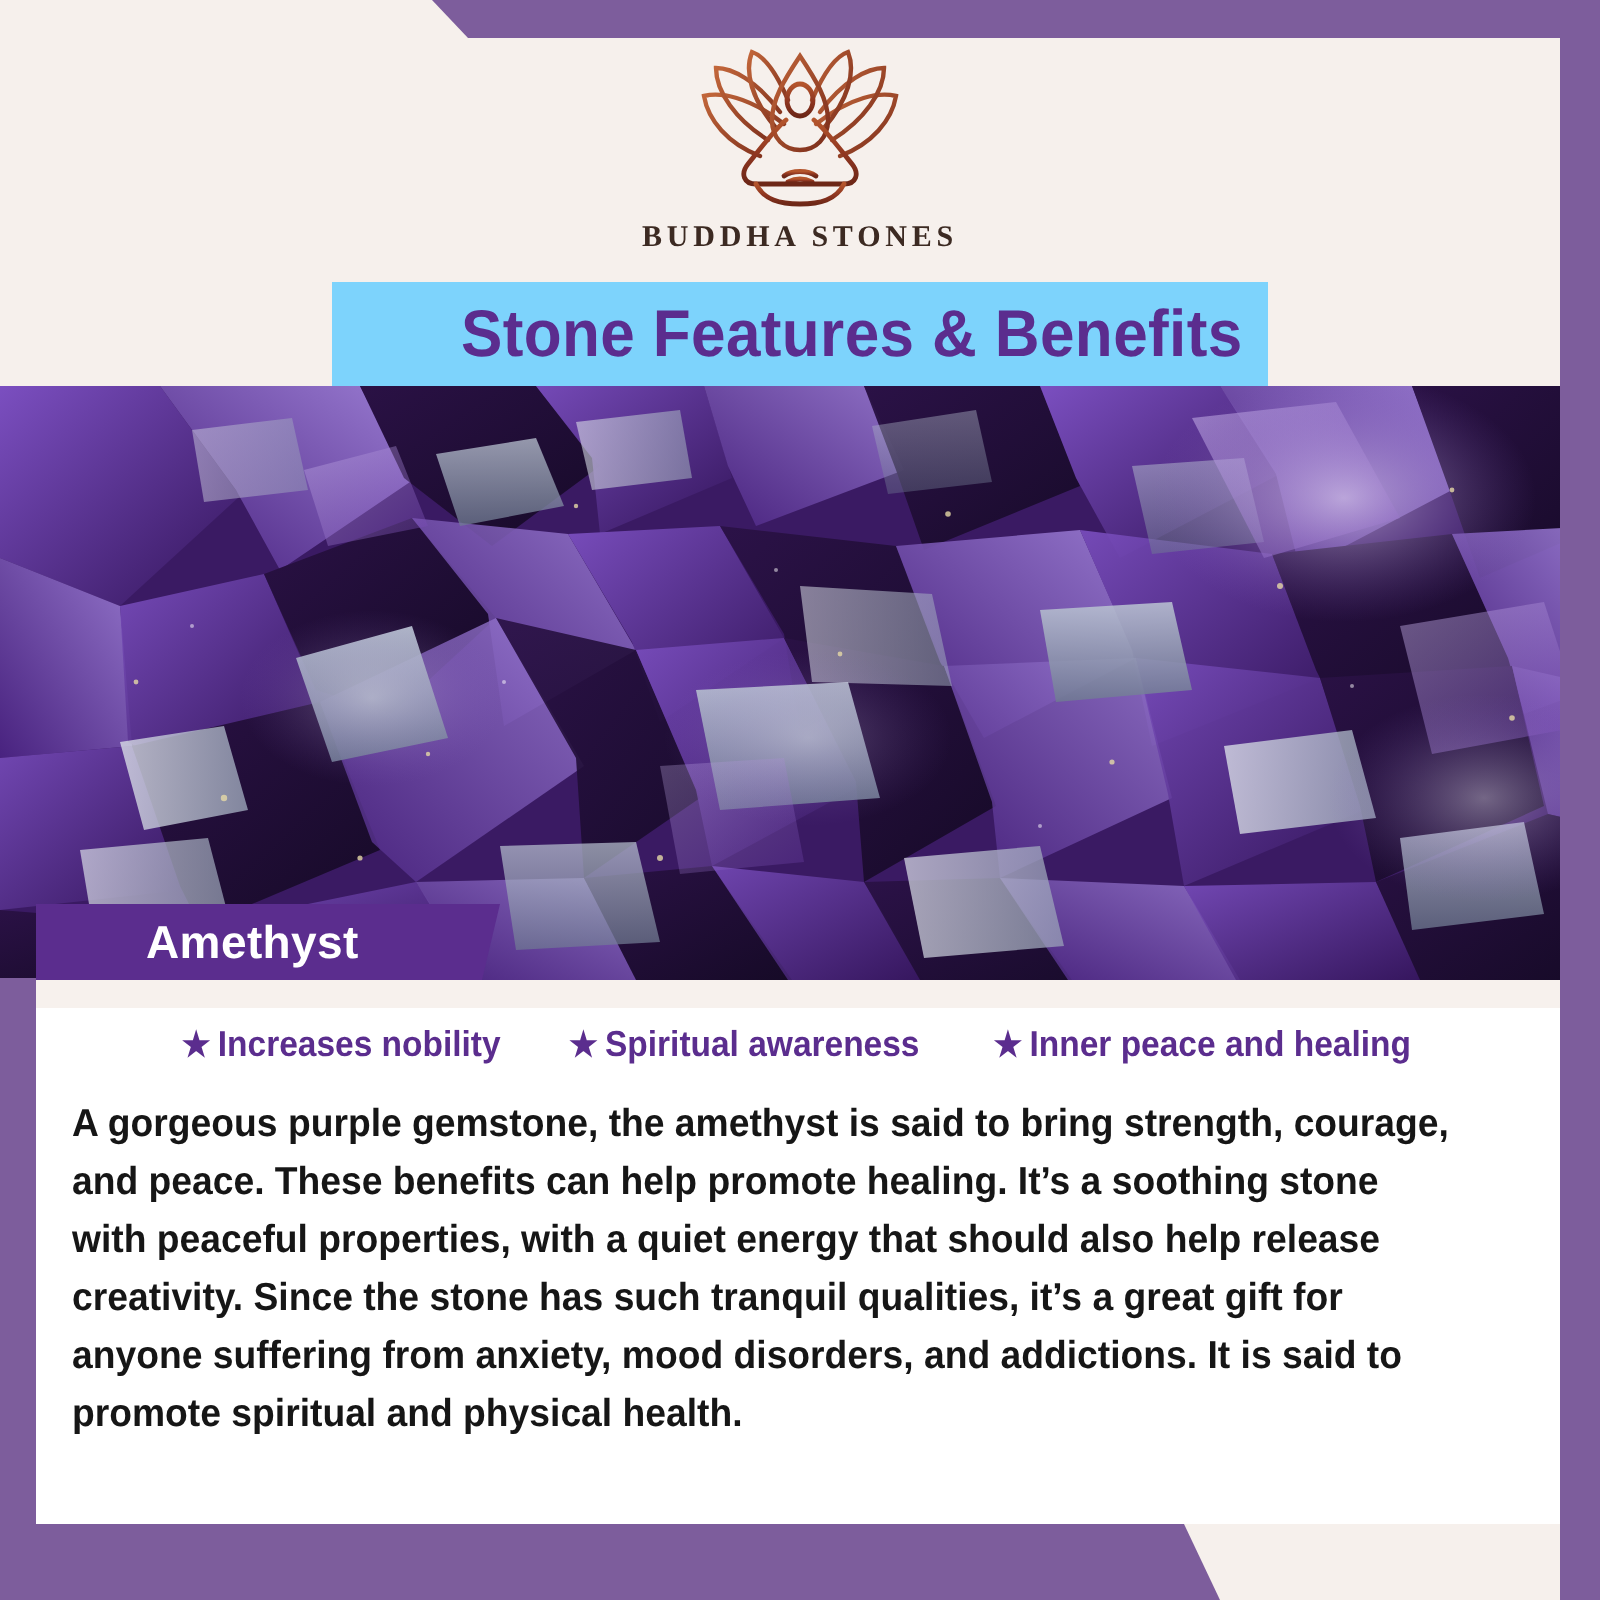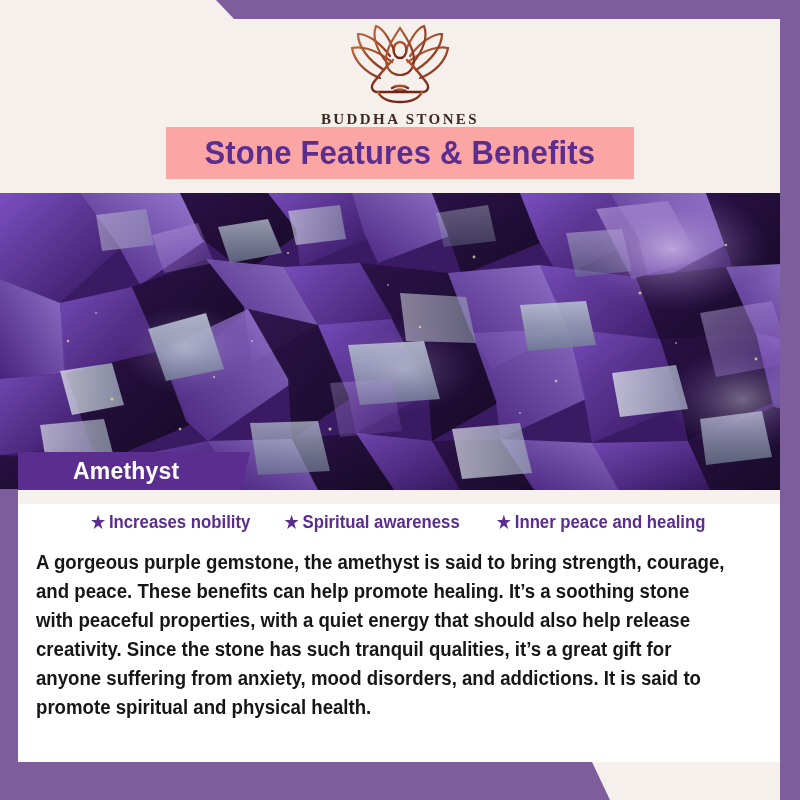--- a/index.html
+++ b/index.html
@@ -63,24 +63,24 @@
     margin-top: 3px;
     font-family: "Liberation Serif", serif;
     font-size: 15px;
     letter-spacing: 2.4px;
     color: #3c2a22;
     font-weight: 700;
   }
 
   .title-plate {
     position: absolute;
-    top: 127px; left: 166px;
+    top: 141px; left: 166px;
     width: 468px; height: 52px;
-    background: #fca5a5;
-    display: flex; align-items: center; justify-content: center;
+    background: #7dd3fc;
+    display: flex; align-items: center; justify-content: flex-end;
     z-index: 5;
   }
   .title-plate h1 {
     font-family: "Liberation Sans Narrow", "Liberation Sans", sans-serif;
     font-size: 33px;
     font-weight: 700;
     color: #5b2d8e;
     letter-spacing: .2px;
     transform: scaleX(.94);
     white-space: nowrap;

